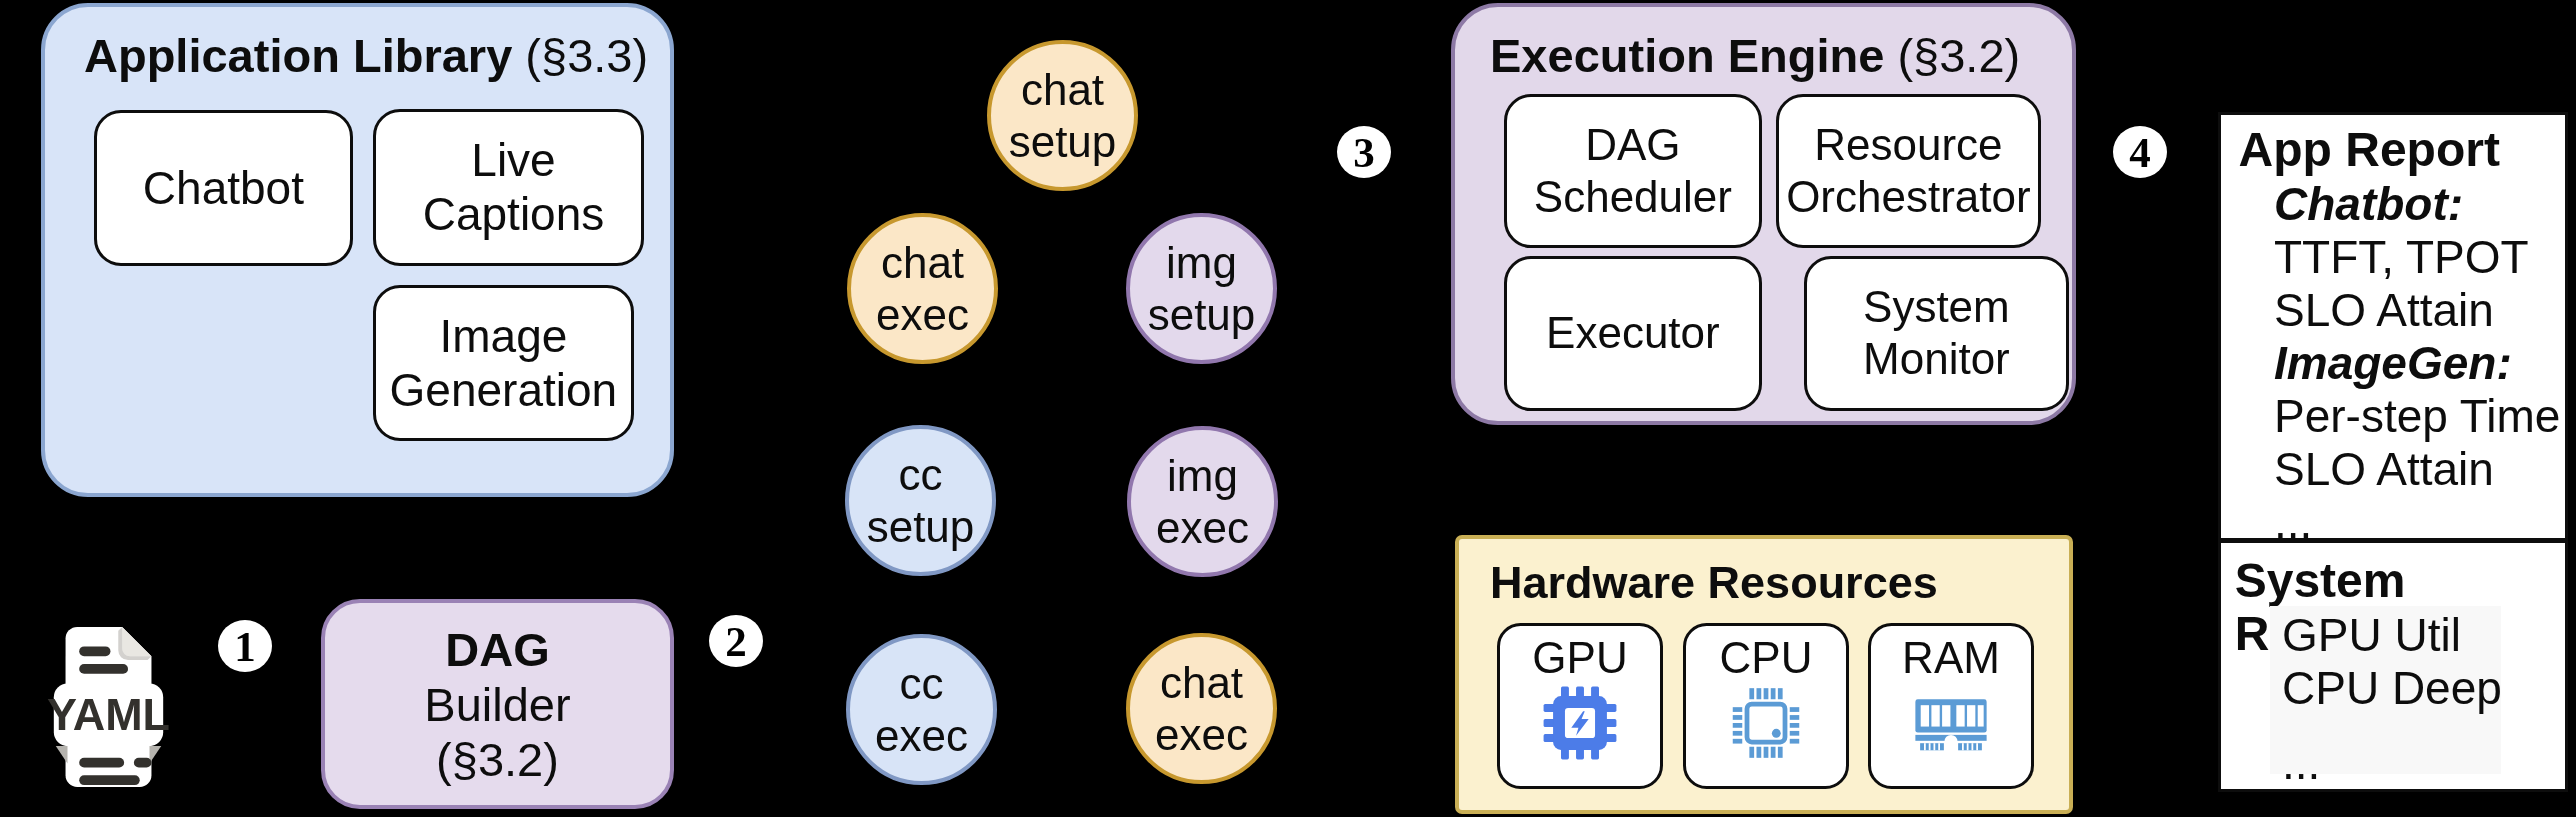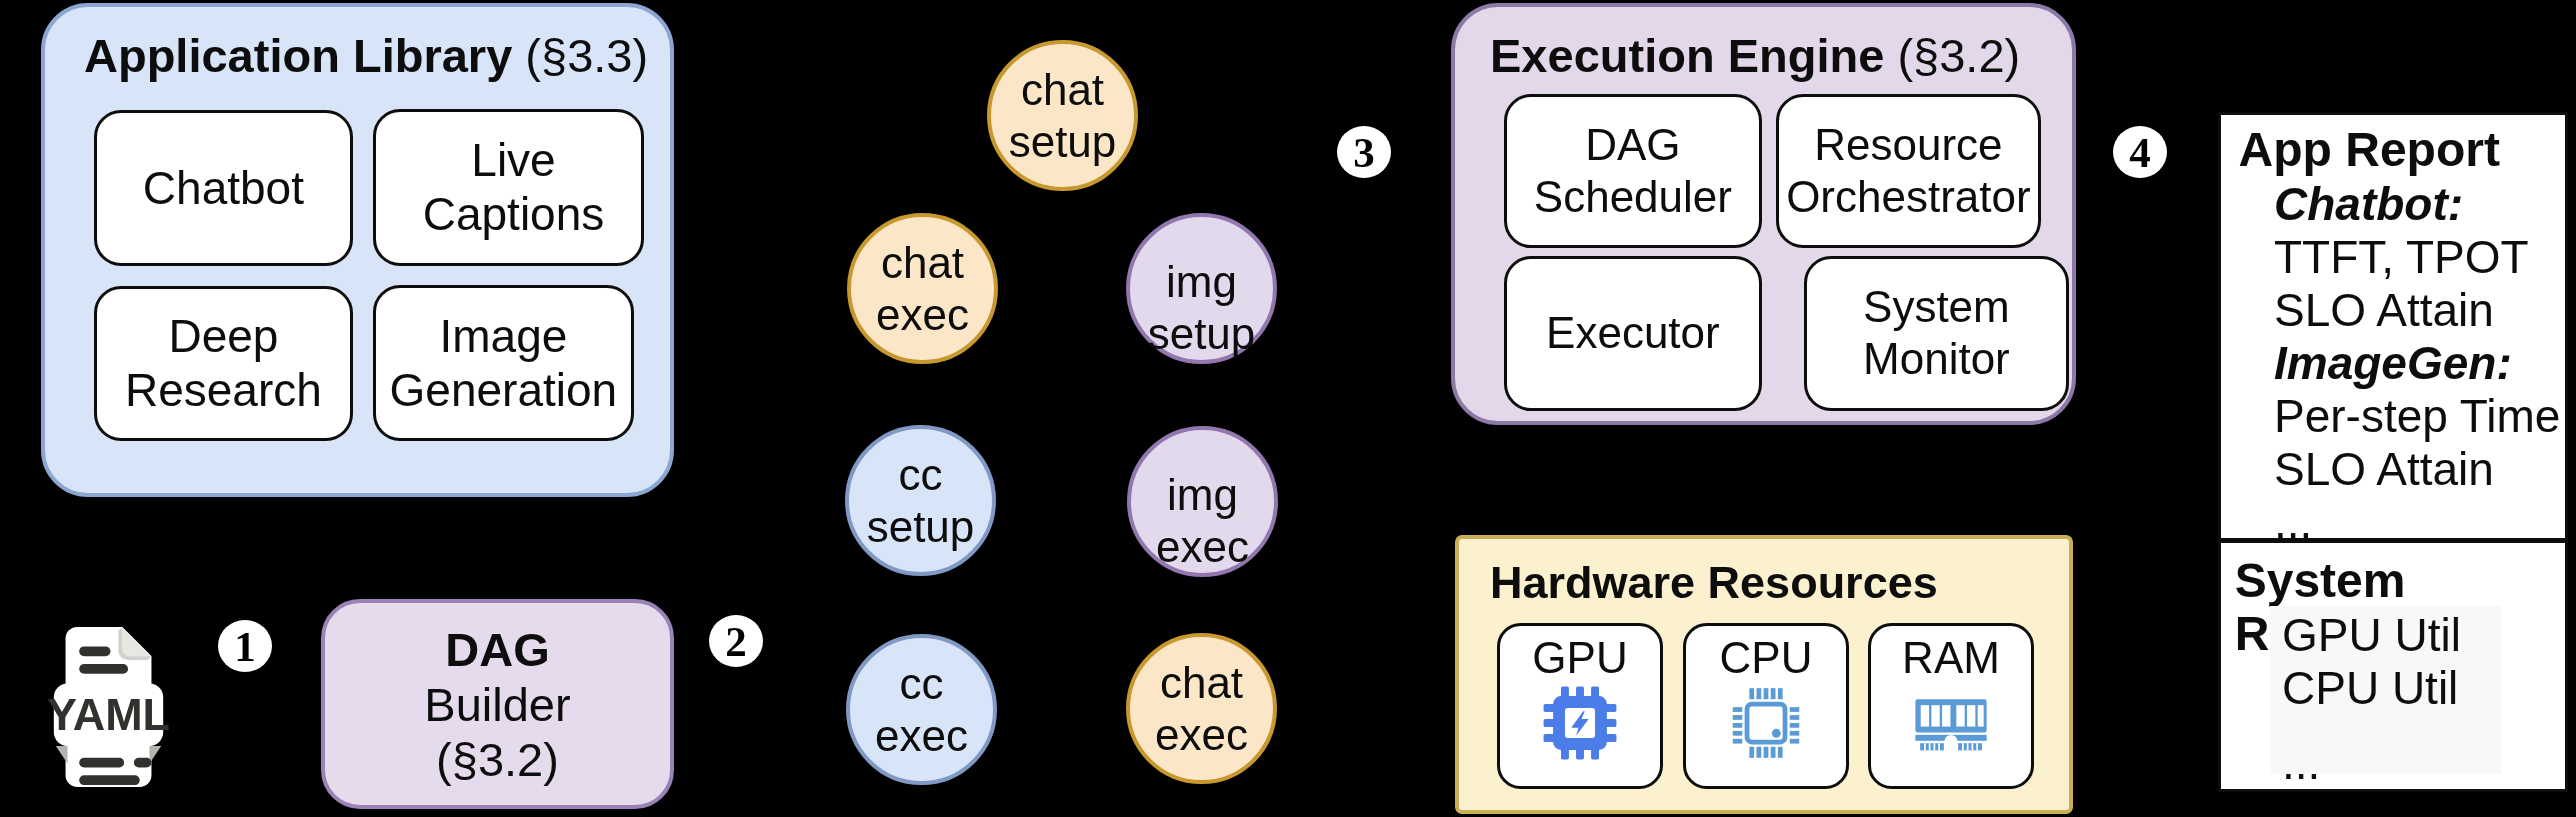--- a/index.html
+++ b/index.html
@@ -54,21 +54,21 @@
     justify-content:flex-start;padding-top:6px;}
   #hw-0{left:38px;} #hw-1{left:224px;} #hw-2{left:409px;}
   .hw-label{font-size:44px;line-height:51px;}
   .hw-icon{width:76px;height:76px;margin-top:2px;}
 
   
   .node{position:absolute;width:143px;height:143px;border-radius:50%;
     border:4.9px solid;display:flex;flex-direction:column;align-items:center;
     justify-content:center;text-align:center;font-size:44px;line-height:52px;}
   .node.chat{background:var(--chat-fill,#FBE7C7);border-color:var(--chat-border,#C7982E);}
-  .node.img{background:var(--img-fill,#E3D9EC);border-color:var(--img-border,#9177AD);justify-content:flex-end;}
+  .node.img{background:var(--img-fill,#E3D9EC);border-color:var(--img-border,#9177AD);}
   .node.cc{background:var(--cc-fill,#D8E4F7);border-color:var(--cc-border,#8098C4);}
   #node-chat-setup{left:987px;top:40px;}
   #node-chat-exec-top{left:847px;top:213px;}
   #node-img-setup{left:1126px;top:213px;}
   #node-cc-setup{left:845px;top:425px;}
   #node-img-exec{left:1127px;top:426px;}
   #node-cc-exec{left:846px;top:634px;}
   #node-chat-exec-bottom{left:1126px;top:633px;}
 
   
@@ -103,23 +103,20 @@
 
 <div id="canvas">
 
   <div id="app-lib" class="abs container">
     <div class="box-title"><span>Application Library</span>&nbsp;<span class="section-ref">(§3.3)</span></div>
     <div id="alib-0" class="wbox">
         <span>Chatbot</span>
       </div>
     <div id="alib-1" class="wbox">
         <span>Live Captions</span>
-      </div>
-    <div id="alib-2" class="wbox">
-        <span>Deep Research</span>
       </div>
     <div id="alib-3" class="wbox">
         <span>Image Generation</span>
       </div>
   </div>
 
   <svg id="yaml-icon" class="abs" viewBox="0 0 132 170">
     <path d="M34,4 h46 l30,30 v122 a12,12 0 0 1 -12,12 h-64 a12,12 0 0 1 -12,-12 V16 a12,12 0 0 1 12,-12 z" fill="#ffffff"></path>
     <path d="M80,4 l30,30 h-22 a8,8 0 0 1 -8,-8 z" fill="#E9E7E2"></path>
     <path d="M80,26 a8,8 0 0 0 8,8 h22 l-4,4 h-20 a10,10 0 0 1 -10,-10 v-20 l4,-4 z" fill="#B5B3AE" opacity="0.6"></path>
@@ -293,19 +290,19 @@
       <div class="emph">ImageGen:</div>
       <div>Per-step Time</div>
       <div>SLO Attain</div>
       <div>...</div>
     </div>
     <div class="divider"></div>
     <div class="sys-title">System Report</div>
     <div id="sys-highlight"></div>
     <div id="sys-lines">
       <div>GPU Util</div>
-      <div>CPU Util</div>
+      <div>CPU Deep</div>
       <div class="gap">...</div>
     </div>
   </div>
 
 </div>
 
 
 </body></html>

